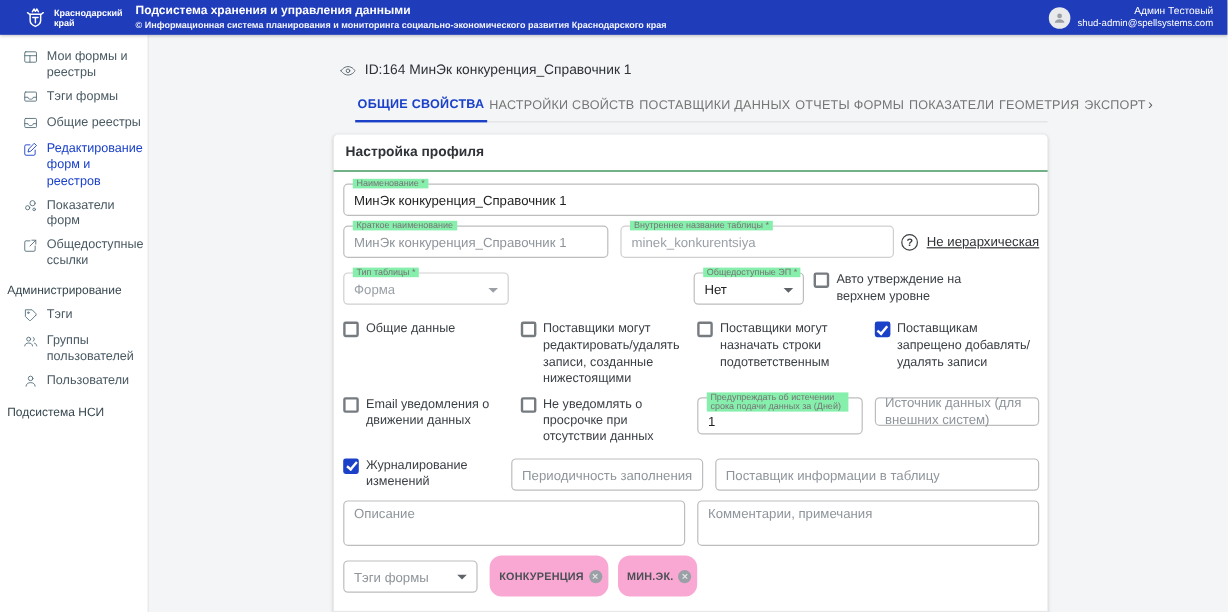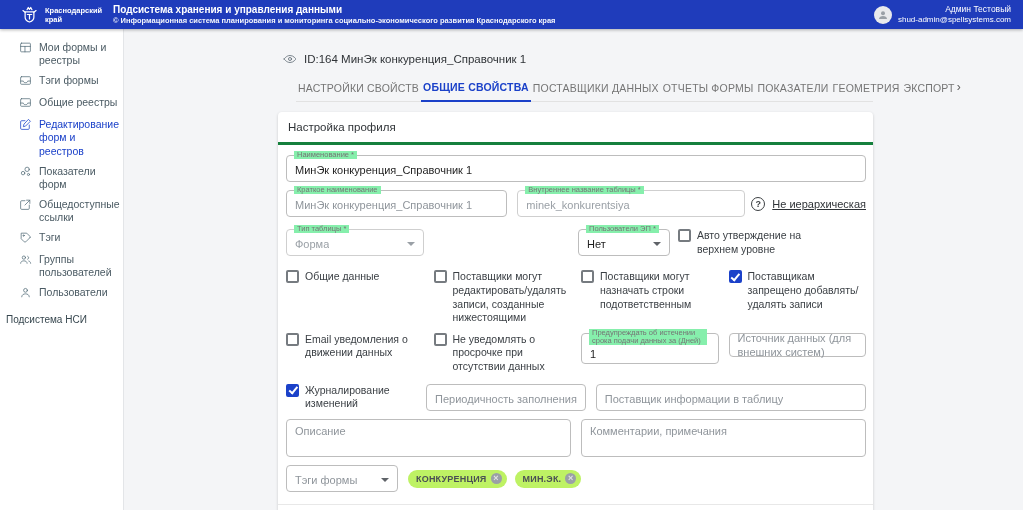--- a/index.html
+++ b/index.html
@@ -41,21 +41,21 @@
   .tabs { display:flex; align-items:flex-end; justify-content:space-between;
           margin:14px 0 0 172px; width:577px; border-bottom:1px solid #e2e2e2; }
   .tab { font-size:10.5px; font-weight:500; letter-spacing:.2px; color:#757575;
          padding:0 2px 7px 2px; cursor:pointer; white-space:nowrap; }
   .tab.active { color:#1b41c9; font-weight:bold; border-bottom:2px solid #1b41c9; margin-bottom:-1px; }
   .tab-more { font-size:12px; color:#616161; padding-bottom:7px; cursor:pointer; }
 
   
   .card { margin:10px 0 0 154px; width:595px; background:#fff; border-radius:4px;
           box-shadow:0 1px 3px rgba(0,0,0,.18); }
-  .card-head { font-size:11.5px; color:#2f3337; padding:9px 10px; border-bottom:3px solid #15803d; }
+  .card-head { font-size:11.5px; color:#2f3337; padding:9px 10px; border-bottom:1px solid #15803d;font-weight:bold; }
   .form { padding:10px 7px 6px 8px; }
 
   .frow { display:flex; margin-bottom:8px; }
   .fgrid { display:grid; grid-template-columns:repeat(4,1fr); gap:10px; margin-bottom:8px;
            align-items:start; }
 
   .field { position:relative; border:1px solid #bdbdbd; border-radius:4px; background:#fff;
            height:27px; display:flex; align-items:center; padding:3px 8px 0 8px; }
   .field .flabel { position:absolute; top:-5px; left:7px; font-size:7.5px; color:#757575;
                    background:#86efac; padding:0 3px; line-height:1.1; white-space:nowrap; }
@@ -83,21 +83,21 @@
   .cb.checked .box::after { content:''; position:absolute; left:2.5px; top:-0.5px; width:3px;
              height:6.5px; border:2px solid #fff; border-top:0; border-left:0; transform:rotate(40deg); }
 
   .hint { display:flex; align-items:center; gap:7px; margin-left:6px; }
   .qmark { width:14px; height:14px; border:1.4px solid #3c4043; border-radius:50%; font-size:9px;
            font-weight:bold; color:#3c4043; display:flex; align-items:center; justify-content:center; flex:none; }
   .hint-text { font-size:11px; color:#2f3337; white-space:nowrap;text-decoration:underline; }
 
   
   .chips { display:flex; align-items:center; gap:8px; margin-left:10px; }
-  .chip { display:flex; align-items:center; background:#bef264; border-radius:10px; height:18px;
+  .chip { display:flex; align-items:center; background:#f9a8d4; border-radius:10px; height:34px;
           padding:0 5px 0 8px; font-size:9px; font-weight:bold; color:#4a4f54; letter-spacing:.2px; }
   .chip .x { width:11px; height:11px; border-radius:50%; background:#9aa0a6; color:#e2e3e5;
              font-size:9px; line-height:11px; text-align:center; margin-left:4px; cursor:pointer; }
 
   .card-div { border-top:1px solid #e8e8e8; }
   .save-row { display:flex; justify-content:flex-end; padding:8px 9px; }
 
   svg.lin { fill:none; stroke-width:1.4; stroke-linecap:round; stroke-linejoin:round; }
 </style>
 </head>
@@ -184,20 +184,21 @@
       <span class="sic">
         <svg class="lin" width="13" height="13" viewBox="0 0 24 24">
             <path d="M14 4h6v6"></path>
             <path d="M20 4 11 13"></path>
             <path d="M19 13v6a2 2 0 0 1-2 2H5a2 2 0 0 1-2-2V7a2 2 0 0 1 2-2h6"></path>
           </svg>
       </span>
         <span>Общедоступные ссылки</span>
     </div>
 
+    <div class="ssection">Администрирование</div>
 
     <div class="snav-item">
       <span class="sic">
         <svg class="lin" width="13" height="13" viewBox="0 0 24 24">
             <path d="M20 12.5 12.5 20c-.8.8-2 .8-2.8 0L4 14.3V4h10.3l5.7 5.7c.8.8.8 2 0 2.8z"></path>
             <circle cx="8.5" cy="8.5" r="1.2"></circle>
           </svg>
       </span>
         <span>Тэги</span>
     </div>
@@ -230,22 +231,22 @@
       <span style="display:flex">
         <svg class="lin" width="14" height="14" viewBox="0 0 24 24" stroke="#5f6b74">
           <path d="M2 12s3.5-6 10-6 10 6 10 6-3.5 6-10 6-10-6-10-6z"></path>
             <circle cx="12" cy="12" r="2.6"></circle>
         </svg>
       </span>
       <span class="ttext">ID:164 МинЭк конкуренция_Справочник 1</span>
     </div>
 
     <div class="tabs">
+      <div class="tab active">ОБЩИЕ СВОЙСТВА</div>
       <div class="tab">НАСТРОЙКИ СВОЙСТВ</div>
-      <div class="tab active">ОБЩИЕ СВОЙСТВА</div>
       <div class="tab">ПОСТАВЩИКИ ДАННЫХ</div>
       <div class="tab">ОТЧЕТЫ ФОРМЫ</div>
       <div class="tab">ПОКАЗАТЕЛИ</div>
       <div class="tab">ГЕОМЕТРИЯ</div>
       <div class="tab">ЭКСПОРТ</div>
       <div class="tab-more">›</div>
     </div>
 
     <div class="card">
       <div class="card-head">Настройка профиля</div>
@@ -274,21 +275,21 @@
           </div>
         </div>
 
         <div class="frow" style="align-items:flex-start;margin-top:12px">
           <div class="field disabled" style="width:138px">
             <span class="flabel">Тип таблицы *</span>
             <span class="fvalue">Форма</span>
             <span class="caret"></span>
           </div>
           <div class="field" style="width:92px;margin-left:154px">
-            <span class="flabel">Пользователи ЭП *</span>
+            <span class="flabel">Общедоступные ЭП *</span>
             <span class="fvalue">Нет</span>
             <span class="caret"></span>
           </div>
           <div class="cb" style="margin-left:8px;width:150px">
             <span class="box"></span>
             <span>Авто утверждение на верхнем уровне</span>
           </div>
         </div>
 
         <div class="fgrid" style="margin-top:14px">

